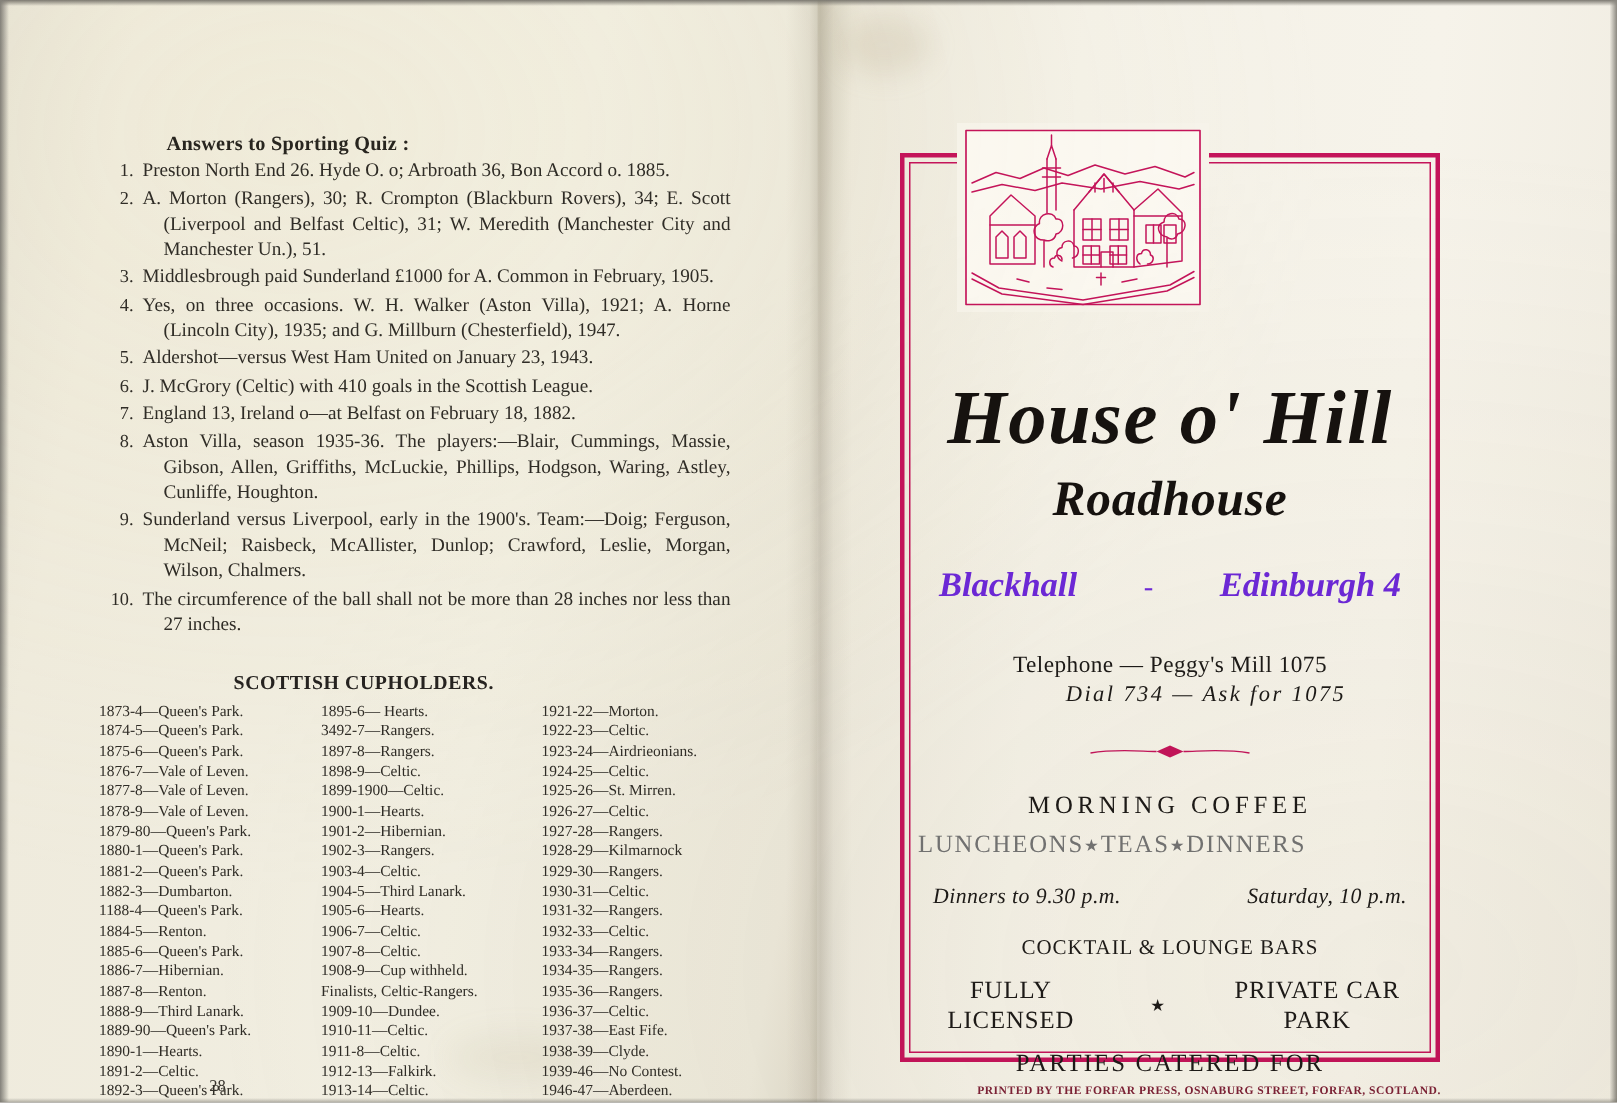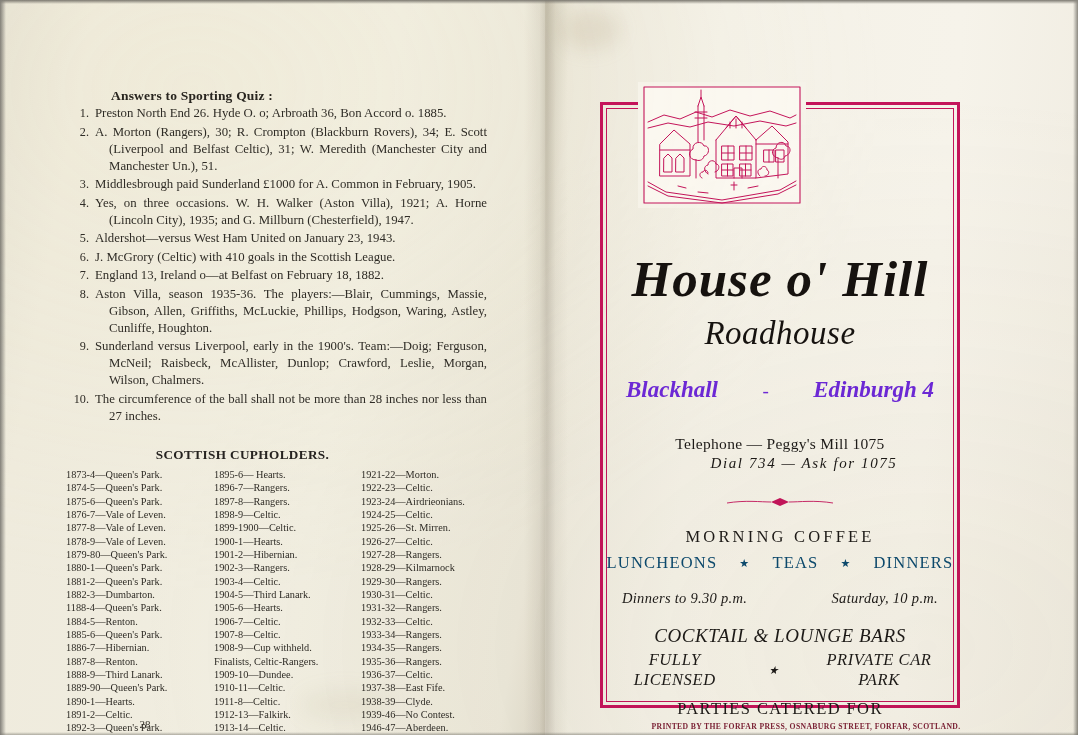--- a/index.html
+++ b/index.html
@@ -209,21 +209,21 @@
     letter-spacing: 1px;
     color: #16120f;
   }
   .ad-title .sp { display: inline-block; width: 14px; }
 
   .ad-sub {
     position: absolute;
     left: 0; right: 0;
     top: 213px;
     font-style: italic;
-    font-weight: normal;
+    font-weight: bold;
     font-size: 33px;
     letter-spacing: 0.5px;
     color: #16120f;
   }
 
   .ad-place {
     position: absolute;
     left: 26px; right: 26px;
     top: 275px;
     display: flex;
@@ -268,62 +268,59 @@
     top: 425px;
     font-size: 16.5px;
     letter-spacing: 3.2px;
     color: #1d1a17;
   }
   .ad-meals {
     position: absolute;
     left: 12px; right: 12px;
     top: 451px;
     display: flex;
-    justify-content: center;
+    justify-content: flex-start;
     align-items: center;
-    gap: 22px;
     font-size: 16.5px;
     letter-spacing: 1.2px;
-    color: #0c4a6e;
+    color: #737373;
   }
   .ad-meals .star { font-size: 11px; }
 
   .ad-hours {
     position: absolute;
     left: 22px; right: 22px;
     top: 488px;
     display: flex;
     justify-content: space-between;
     font-style: italic;
     font-size: 14.5px;
     letter-spacing: 0.3px;
     color: #1d1a17;
   }
 
   .ad-bars {
     position: absolute;
     left: 0; right: 0;
     top: 523px;
-    font-size: 19px;
+    font-size: 14px;
     letter-spacing: 0.6px;
     color: #1d1a17;
-    font-style: italic;
   }
   .ad-licensed {
     position: absolute;
     left: 6px; right: 6px;
     top: 548px;
     display: flex;
     justify-content: center;
     align-items: center;
     gap: 25px;
     font-size: 16.5px;
     letter-spacing: 0.6px;
     color: #1d1a17;
-    font-style: italic;
   }
   .ad-licensed .star { font-size: 11px; }
   .ad-parties {
     position: absolute;
     left: 0; right: 0;
     top: 573px;
     font-size: 16.5px;
     letter-spacing: 1.4px;
     color: #1d1a17;
     margin-top: 24px;
@@ -433,21 +430,21 @@
           <div class="cup-row">1887-8—Renton.</div>
           <div class="cup-row">1888-9—Third Lanark.</div>
           <div class="cup-row">1889-90—Queen's Park.</div>
           <div class="cup-row">1890-1—Hearts.</div>
           <div class="cup-row">1891-2—Celtic.</div>
           <div class="cup-row">1892-3—Queen's Park.</div>
           <div class="cup-row">1893-4—Rangers.</div>
         </div>
         <div class="cup-col c2">
           <div class="cup-row">1895-6— Hearts.</div>
-          <div class="cup-row">1896-7—Rangers.</div>
+          <div class="cup-row">3492-7—Rangers.</div>
           <div class="cup-row">1897-8—Rangers.</div>
           <div class="cup-row">1898-9—Celtic.</div>
           <div class="cup-row">1899-1900—Celtic.</div>
           <div class="cup-row">1900-1—Hearts.</div>
           <div class="cup-row">1901-2—Hibernian.</div>
           <div class="cup-row">1902-3—Rangers.</div>
           <div class="cup-row">1903-4—Celtic.</div>
           <div class="cup-row">1904-5—Third Lanark.</div>
           <div class="cup-row">1905-6—Hearts.</div>
           <div class="cup-row">1906-7—Celtic.</div>

